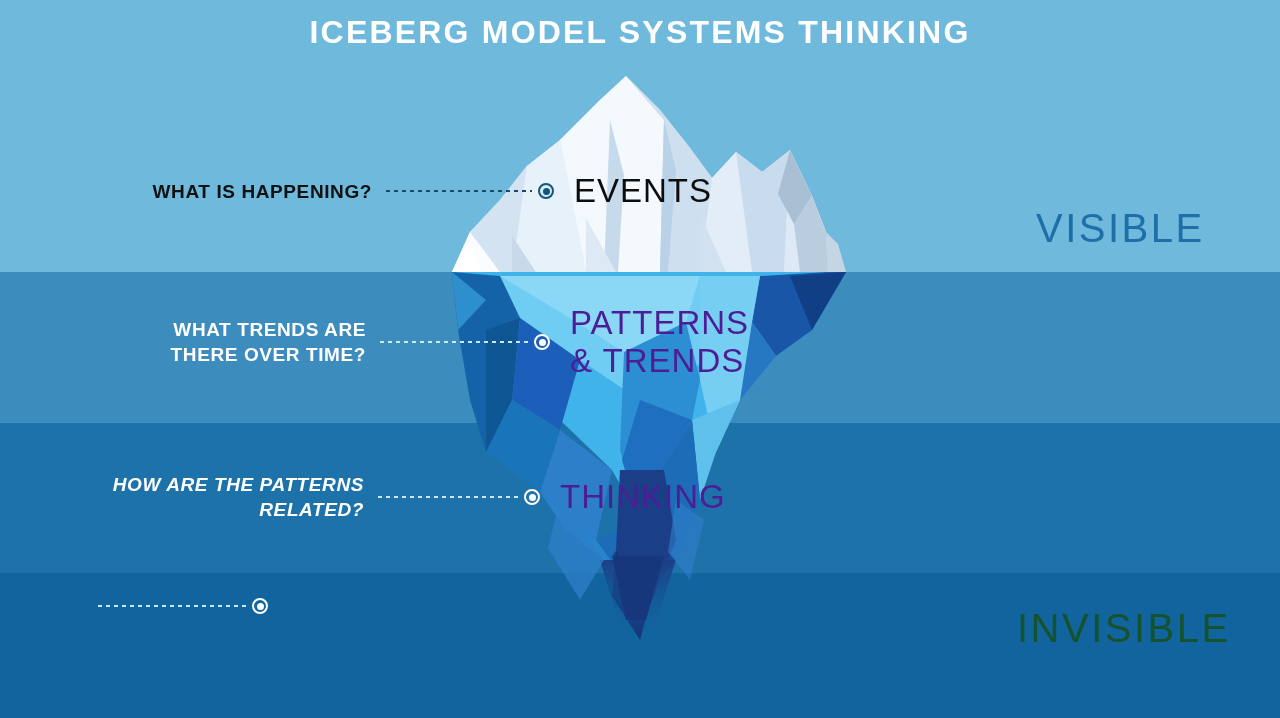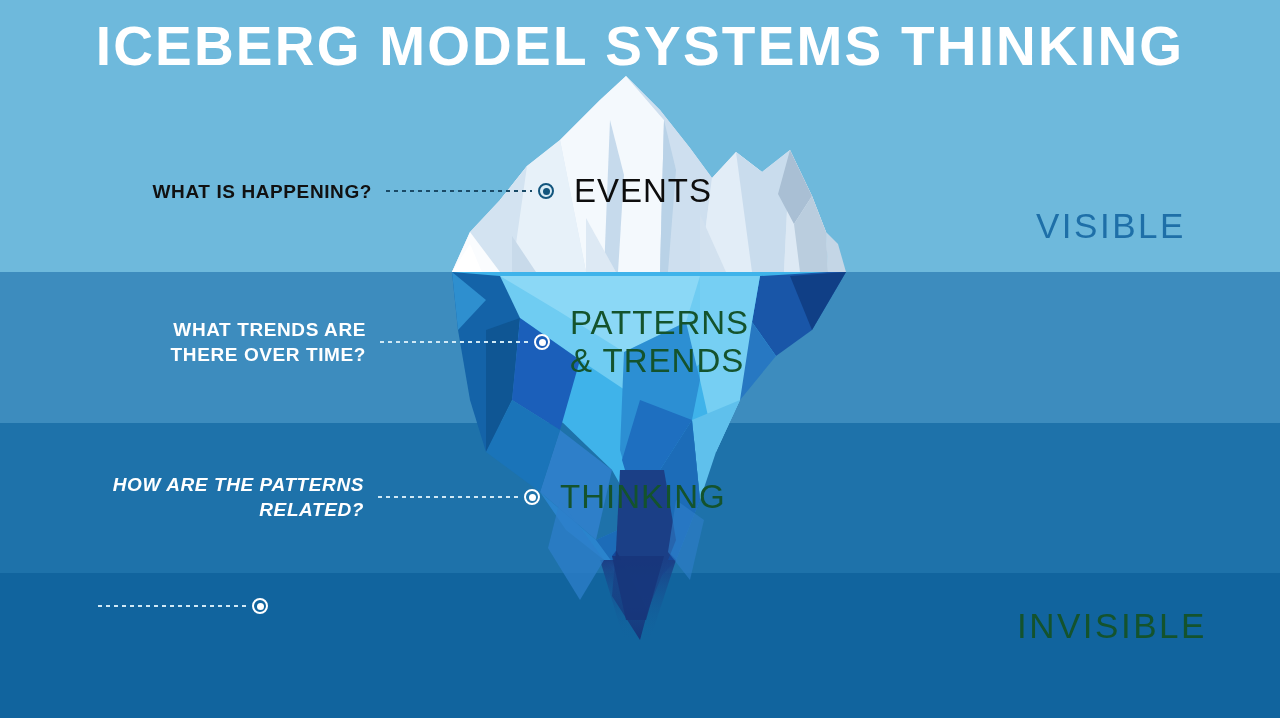--- a/index.html
+++ b/index.html
@@ -37,30 +37,30 @@
   }
 
   
   #title {
     position: absolute;
     left: 0;
     top: 14px;
     width: 1280px;
     text-align: center;
     color: #ffffff;
-    font-size: 55px;
+    font-size: 32px;
     font-weight: bold;
     letter-spacing: 2.2px;
     white-space: nowrap;
   }
 
   
   .side-label {
     position: absolute;
-    font-size: 35px;
+    font-size: 40px;
     font-weight: normal;
     letter-spacing: 2.5px;
     white-space: nowrap;
     text-align: right;
   }
   #side-visible   { left: 1036px; top: 206px; color: #1E6FA8; }
   #side-invisible { left: 1017px; top: 606px; color: #14532d; }
 
   
   .qrow {
@@ -115,21 +115,21 @@
 
   .tier-title {
     margin-left: 20px;
     font-size: 33px;
     font-weight: normal;
     letter-spacing: 1px;
     line-height: 38px;
     white-space: pre-line;
   }
   .tier-title.dark  { color: #0d0d0d; }
-  .tier-title.light { color: #14532d; }
+  .tier-title.light { color: #4c1d95; }
 
   
   #row-events   { left: 114px; top: 172px; }
   #row-patterns { left: 144px; top: 304px; }
   #row-structure{ left: 82px;  top: 472px; }
   #row-mental   { left: 84px;  top: 598px; }
 
   #row-events   .qtext { width: 258px; }
   #row-patterns .qtext { width: 222px; }
   #row-structure .qtext { width: 282px; font-style: italic; }

